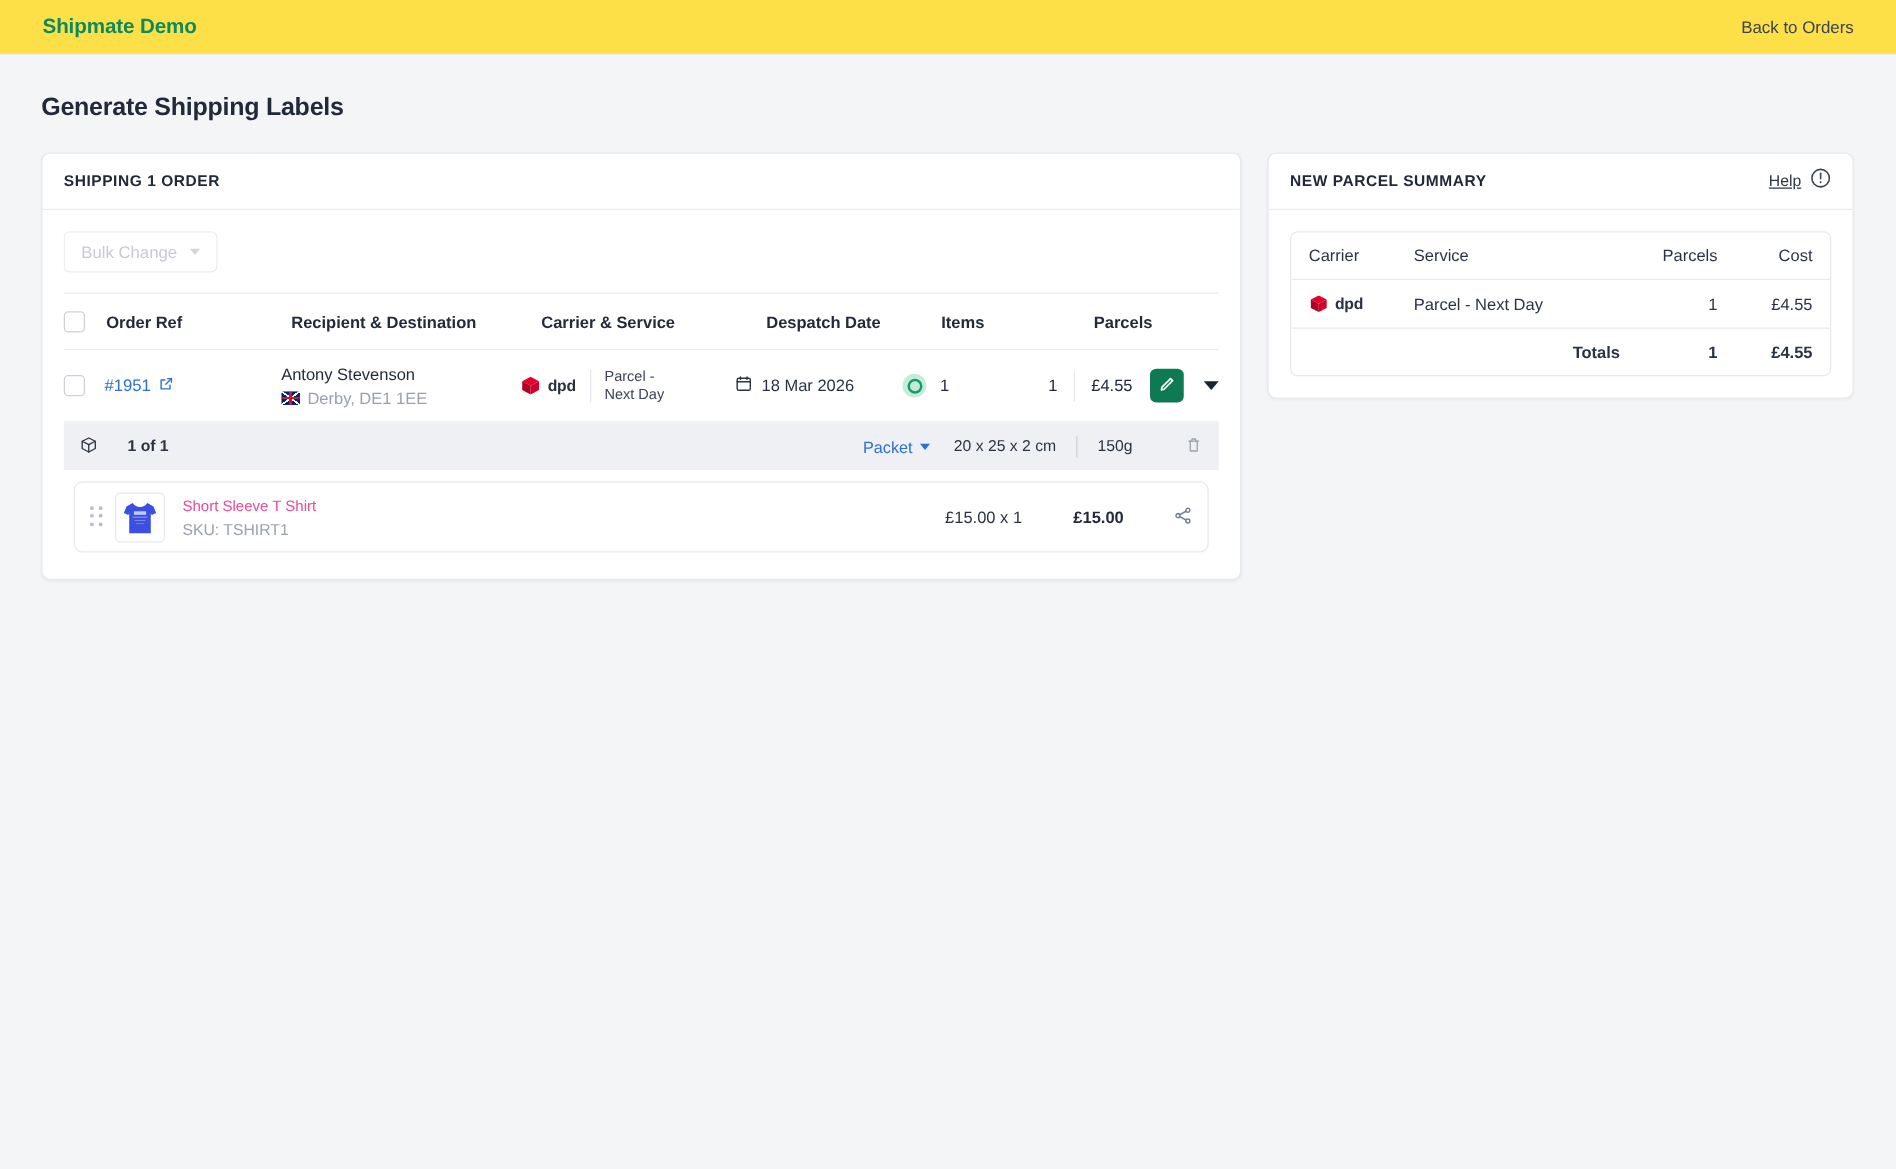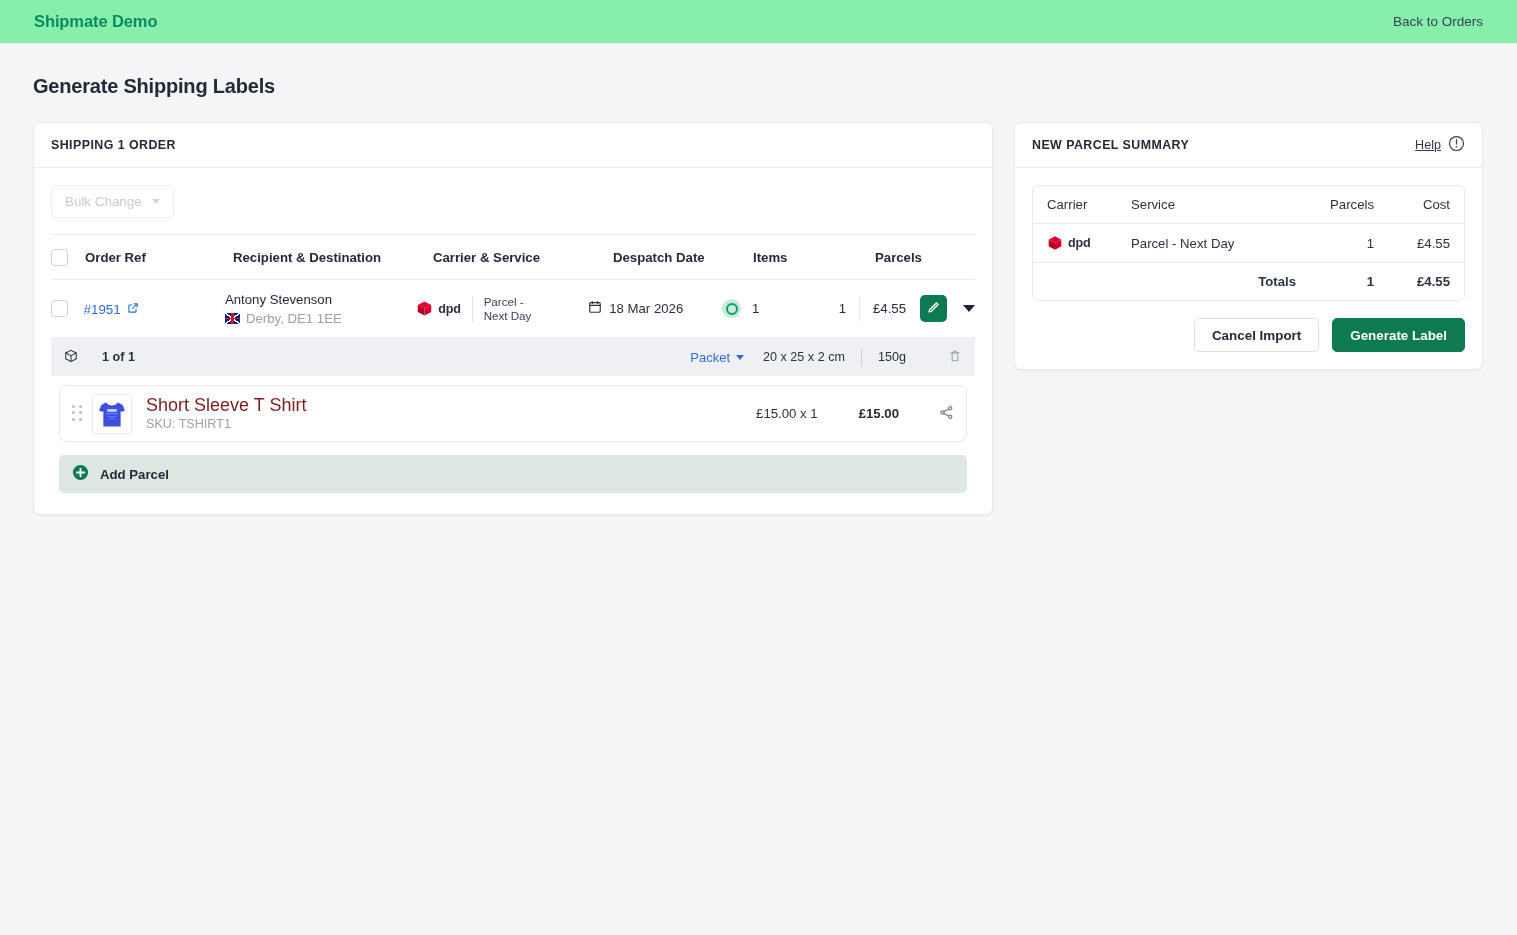--- a/index.html
+++ b/index.html
@@ -8,21 +8,21 @@
     height: 935px;
     background: #f4f5f7;
     font-family: "Liberation Sans", sans-serif;
     color: #232b3b;
     overflow: hidden;
   }
 
   
   .topbar {
     height: 44px;
-    background: #86efac;
+    background: #fde047;
     display: flex;
     align-items: center;
     justify-content: space-between;
     padding: 0 34px;
     border-bottom: 1px solid #e8eaee;
   }
   .brand {
     font-size: 16.5px;
     font-weight: bold;
     color: #0d8a5f;
@@ -252,21 +252,21 @@
   .grip i { width: 3px; height: 3px; background: #b9bec8; border-radius: 50%; display: block; }
   .thumb {
     width: 40px; height: 40px;
     border: 1px solid #e7e9ee;
     border-radius: 4px;
     background: #ffffff;
     display: flex; align-items: center; justify-content: center;
     overflow: hidden; flex: none;
   }
   .item-txt { margin-left: 14px; }
-  .item-name { font-size: 18px; color: #7f1d1d; line-height: 17px; }
+  .item-name { font-size: 12px; color: #ec4899; line-height: 17px; }
   .item-sku { font-size: 12.6px; color: #9aa0ac; margin-top: 3px; }
   .item-unit { margin-left: auto; font-size: 13.2px; color: #2b3343; }
   .item-total { font-size: 13.2px; font-weight: bold; color: #232b3b; margin-left: 41px; }
   .share-btn {
     margin-left: 40px; background: none; border: none; cursor: pointer;
     display: flex; align-items: center; padding: 0;
   }
 
   .add-parcel {
     margin: 13px 8px 0 8px;
@@ -495,29 +495,20 @@
               <circle cx="12" cy="3.5" r="1.7"></circle>
               <circle cx="12" cy="12.5" r="1.7"></circle>
               <circle cx="3.6" cy="8" r="1.7"></circle>
               <path d="M5.2 7.1 L10.5 4.3"></path>
               <path d="M5.2 8.9 L10.5 11.7"></path>
             </svg>
           </span>
         </button>
       </div>
 
-      <div class="add-parcel">
-        <span>
-          <svg width="17" height="17" viewBox="0 0 18 18">
-            <circle cx="9" cy="9" r="8" fill="#0e7a52"></circle>
-            <path d="M9 5.1 V12.9 M5.1 9 H12.9" stroke="#ffffff" stroke-width="2" stroke-linecap="round"></path>
-          </svg>
-        </span>
-        <span class="lbl">Add Parcel</span>
-      </div>
 
     </div>
   </div>
 
   <div class="card right-card">
 
     <div class="card-head">
       <h2>NEW PARCEL SUMMARY</h2>
       <span class="help-wrap">
         <span class="help-link">Help</span>
@@ -560,19 +551,15 @@
           <tr class="totals">
             <td></td>
             <td class="num">Totals</td>
             <td class="num">1</td>
             <td class="num">£4.55</td>
           </tr>
         </tbody>
       </table>
     </div>
 
-    <div class="sum-actions">
-      <button class="btn btn-secondary">Cancel Import</button>
-      <button class="btn btn-primary">Generate Label</button>
-    </div>
   </div>
 
 </div>
 
 </body></html>

